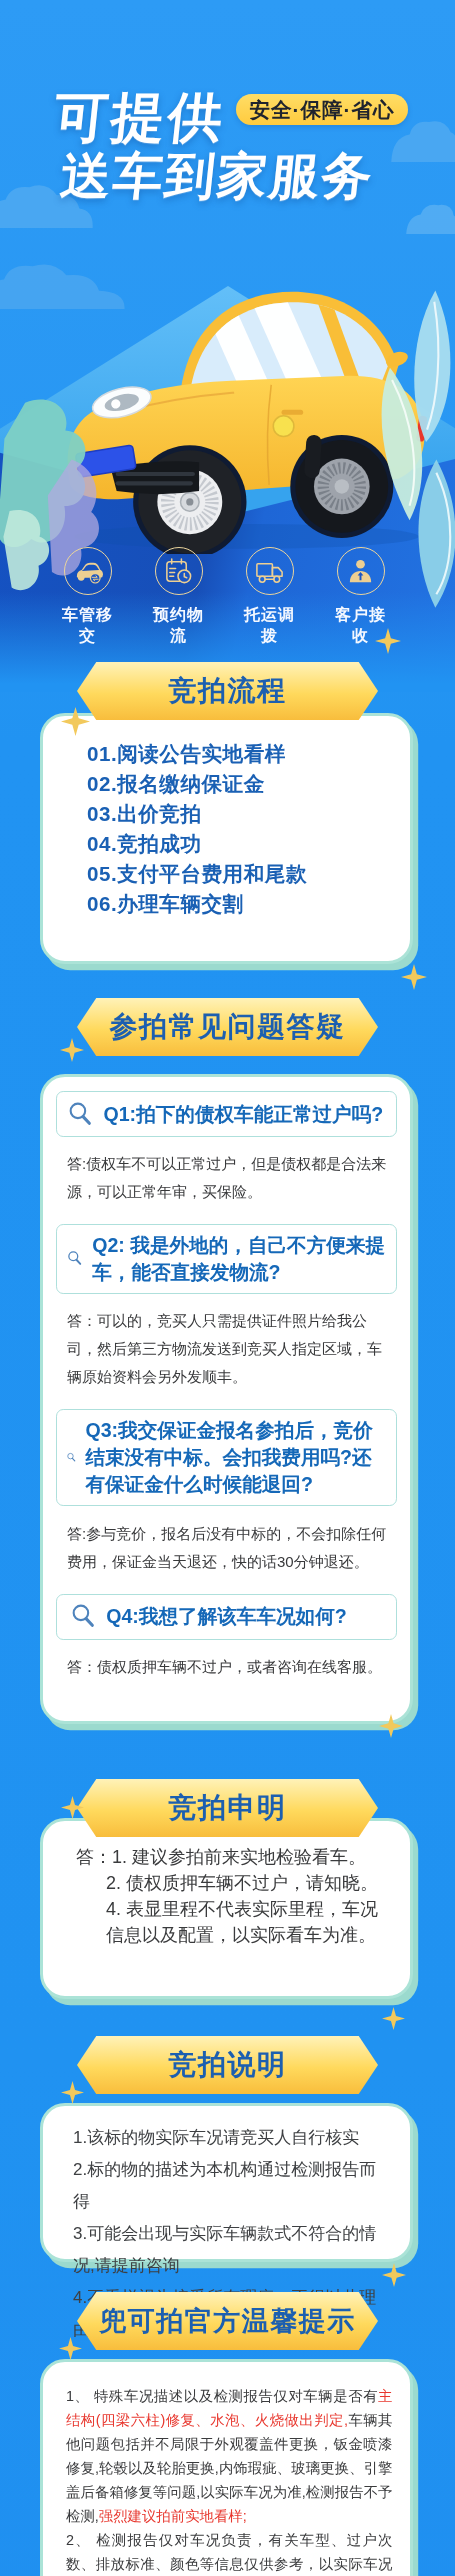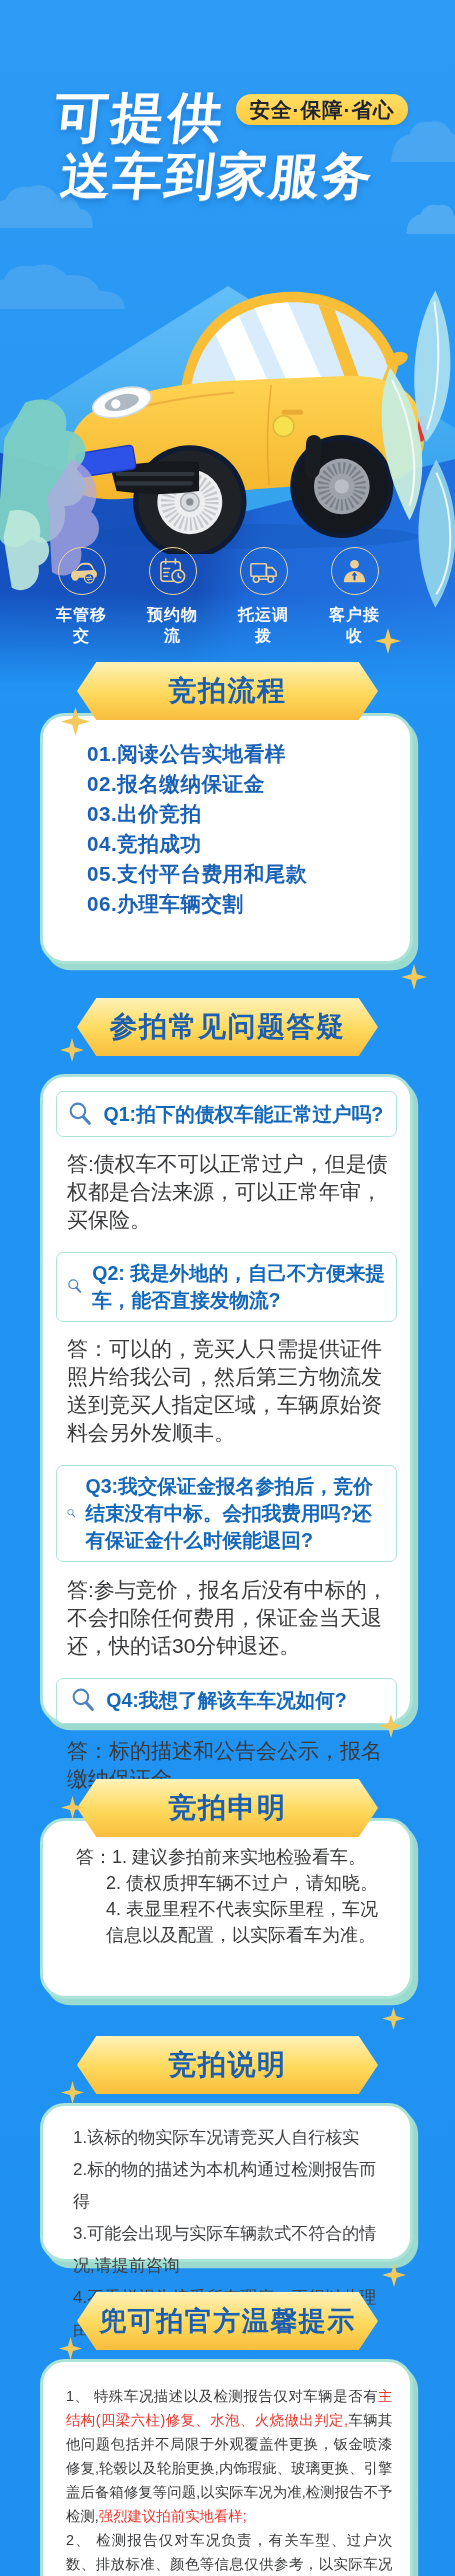--- a/index.html
+++ b/index.html
@@ -38,21 +38,21 @@
     clip-path:polygon(0% 2%,50% 28%,100% 4.5%,100% 100%,0% 100%);
     background:linear-gradient(102deg,#1552C2 0%,#174FB8 45%,#1E66D6 55%,#2273E2 100%);
   }
   .frontfade{
     position:absolute;left:0;top:592px;width:455px;height:100px;
     background:linear-gradient(180deg,rgba(33,147,242,0),#2193F2 92%);
   }
   .car{position:absolute;left:61px;top:221px;width:372px;height:333px;}
   .leaves{position:absolute;}
   
-  .services{position:absolute;left:48px;top:547px;width:340px;display:flex;justify-content:space-between;gap:24px;}
+  .services{position:absolute;left:54px;top:547px;width:340px;display:flex;justify-content:space-between;gap:24px;}
   .service{width:77px;text-align:center;}
   .service .ring{
     width:48px;height:48px;border:1.5px solid #EAD49C;border-radius:50%;
     margin:0 auto;display:flex;align-items:center;justify-content:center;
   }
   .service .lbl{margin-top:10.3px;font-size:16px;font-weight:700;color:#F4F8FF;letter-spacing:1px;}
   
   .banner{
     position:absolute;left:77px;width:301px;height:58px;
     clip-path:polygon(6.4% 0,93.6% 0,100% 50%,93.6% 100%,6.4% 100%,0 50%);
@@ -69,21 +69,21 @@
   .sparkle{position:absolute;background:#F2C95C;z-index:6;
     clip-path:polygon(50% 0,61% 39%,100% 50%,61% 61%,50% 100%,39% 61%,0 50%,39% 39%);}
   
   .steps{padding:23px 0 0 44px;}
   .step{font-size:20.6px;line-height:30px;font-weight:700;color:#1A60B4;letter-spacing:0.5px;}
   .qbox{
     border:1.5px solid #AEE0DC;border-radius:7.2px;margin:0 13px;
     padding:7.2px 9.3px;display:flex;align-items:center;gap:8.2px;background:#fff;
   }
   .qbox .qtext{font-size:19.6px;line-height:27px;font-weight:800;color:#1568B8;}
-  .answer{margin:13.4px 20.6px 0 24px;font-size:21px;line-height:28px;color:#38393B;}
+  .answer{margin:13.4px 20.6px 0 24px;font-size:15px;line-height:28px;color:#38393B;}
   .st-line{font-size:18px;line-height:26px;color:#3A3B3D;}
   .st-line.indent{padding-left:30px;}
   .ins-line{font-size:17px;line-height:32px;color:#3E4043;}
   .tip{margin:0;font-size:14.4px;line-height:24px;color:#3A3B3D;text-align:justify;}
   .red{color:#E8382F;}
   .mt28{margin-top:14.4px;} .mt34{margin-top:17.5px;} .mt36{margin-top:18.5px;padding-left:12px;}
 </style>
 </head>
 <body>
 
@@ -278,21 +278,21 @@
       <span class="qtext">Q3:我交保证金报名参拍后，竞价结束没有中标。会扣我费用吗?还有保证金什么时候能退回?</span>
     </div>
     <div class="answer">答:参与竞价，报名后没有中标的，不会扣除任何费用，保证金当天退还，快的话30分钟退还。</div>
     <div class="qbox mt36">
       <svg width="29" height="29" viewBox="0 0 56 56" fill="none">
           <circle cx="23" cy="21" r="14" stroke="#4E83BC" stroke-width="4"></circle>
           <line x1="33" y1="32" x2="45" y2="45" stroke="#4E83BC" stroke-width="6" stroke-linecap="round"></line>
         </svg>
       <span class="qtext">Q4:我想了解该车车况如何?</span>
     </div>
-    <div class="answer">答：标的描述和公告会公示，报名缴纳保证金。</div>
+    <div class="answer">答：债权质押车辆不过户，或者咨询在线客服。</div>
   </div>
 
   <div class="sparkle" style="left:379px;top:1714px;width:24px;height:24px;"></div>
   <div class="banner" style="top:1779px;">
     <span class="banner-text">竞拍申明</span>
   </div>
   <div class="sparkle" style="left:61px;top:1796px;width:23px;height:23px;"></div>
   <div class="card" style="top:1818px;height:181px;padding:23px 27px 0 33px;">
     <div class="st-line">答：1. 建议参拍前来实地检验看车。</div>
     <div class="st-line indent">2. 债权质押车辆不过户，请知晓。</div>

